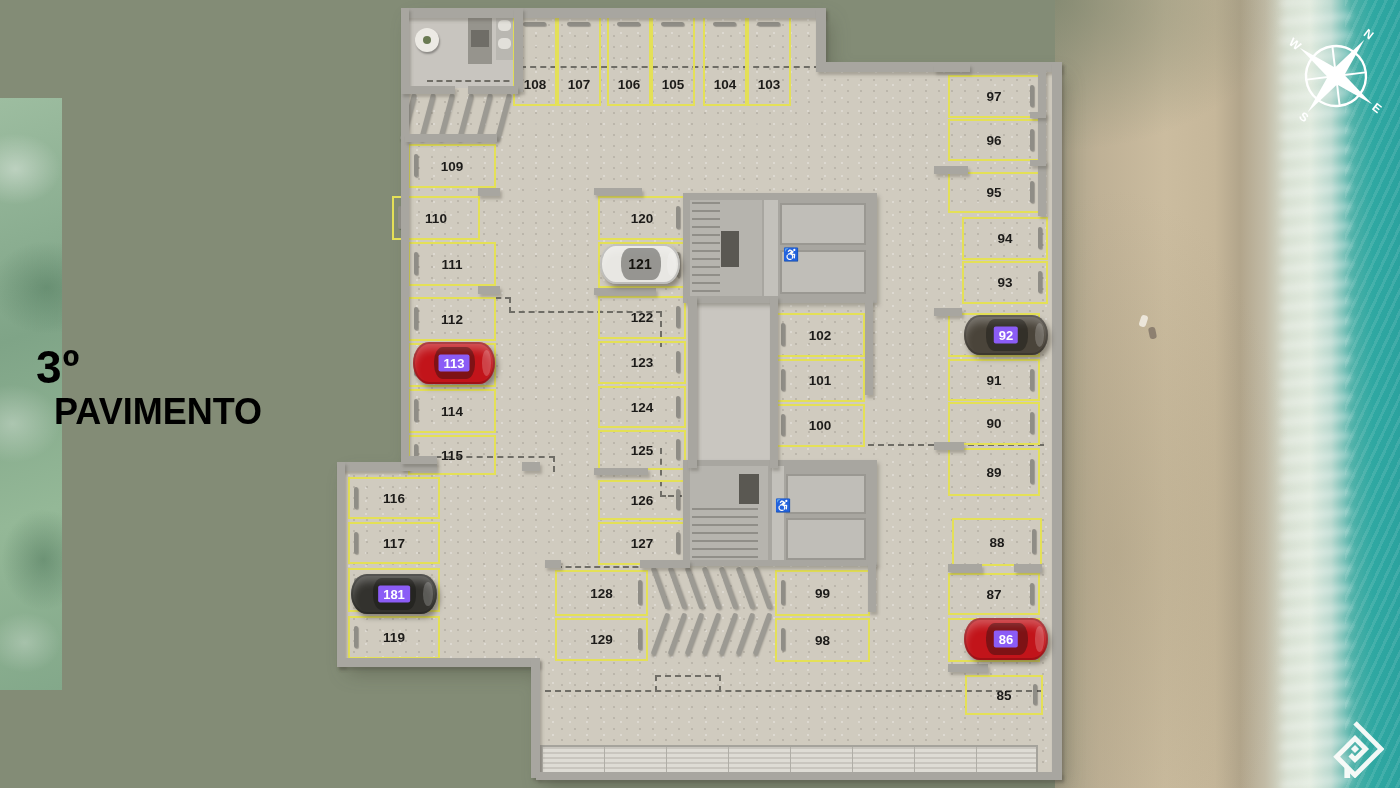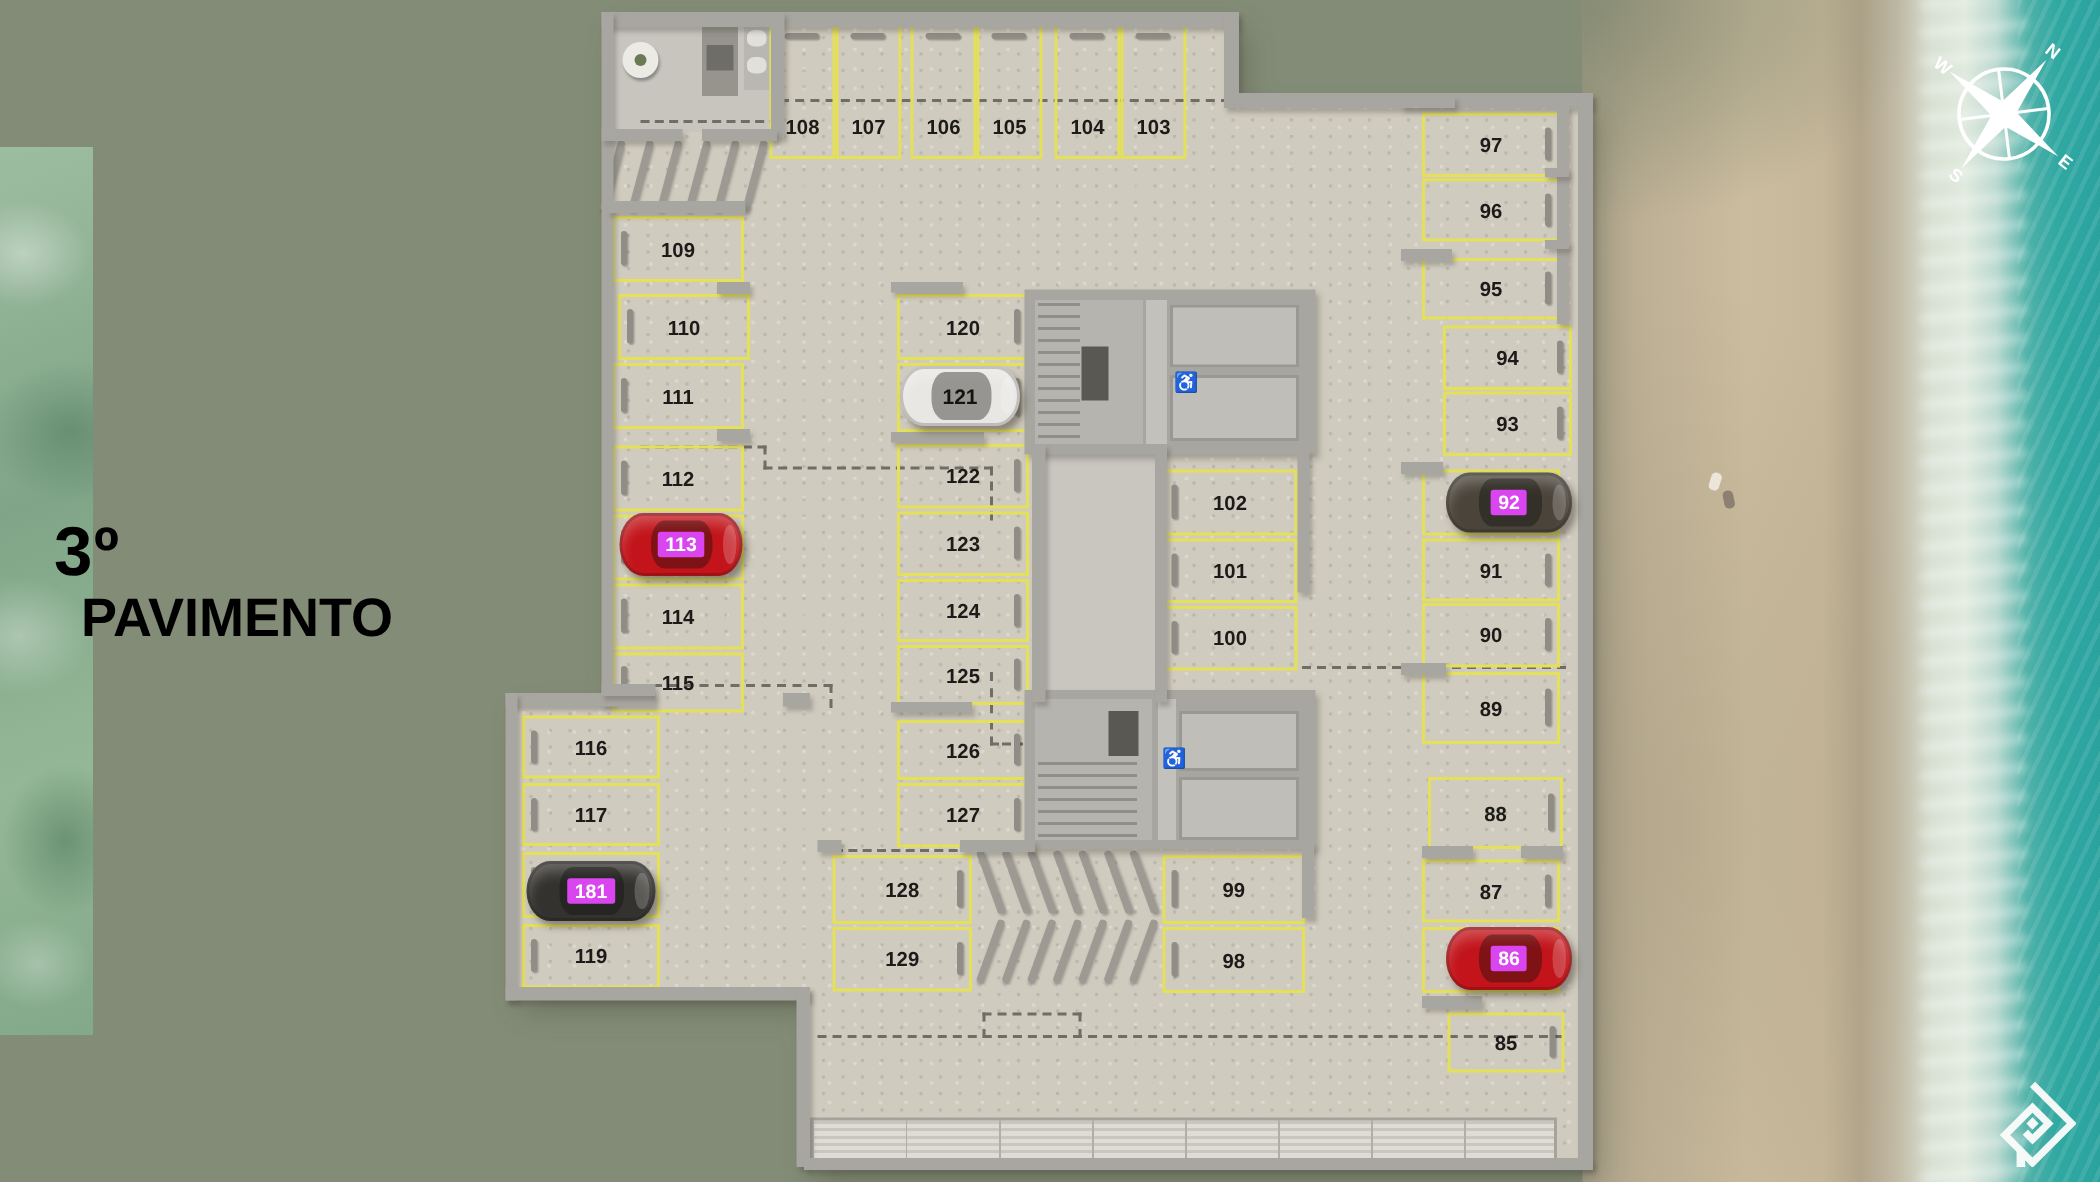--- a/index.html
+++ b/index.html
@@ -70,21 +70,21 @@
   .spot.bt .num{margin-top:46px;}
 
   .car{position:absolute;border-radius:16px/50%;z-index:6;
     box-shadow:3px 4px 5px rgba(70,64,52,.5), inset 0 0 0 2px rgba(0,0,0,.18), inset 0 7px 9px rgba(255,255,255,.28);}
   .car .glass{position:absolute;left:26%;top:11%;width:50%;height:78%;
     background:rgba(15,15,13,.38);border-radius:9px/45%;}
   .car::after{content:'';position:absolute;right:5%;top:20%;width:11%;height:60%;
     border-radius:50%;background:rgba(255,255,255,.20);}
   .plate{position:absolute;left:50%;top:50%;transform:translate(-50%,-50%);
     font-weight:bold;font-size:13px;padding:1px 5px;border-radius:2px;white-space:nowrap;z-index:2;}
-  .plate.dark{background:#d946ef;color:#ffffff;}
+  .plate.dark{background:#8b5cf6;color:#ffffff;}
   .plate.light{background:transparent;color:#15140f;font-size:14px;}
 
   .stall-divider{position:absolute;width:5px;background:#9c9a93;border-radius:2px;
     box-shadow:1px 2px 2px rgba(0,0,0,.25);z-index:3;}
 
   
   #room-topleft{position:absolute;left:405px;top:12px;width:110px;height:76px;background:#c8c5bf;z-index:3;}
   #round-table{position:absolute;left:10px;top:16px;width:24px;height:24px;border-radius:50%;
     background:#eceae4;box-shadow:1px 2px 2px rgba(0,0,0,.3);}
   #round-table i{position:absolute;left:8px;top:8px;width:8px;height:8px;border-radius:50%;background:#6a7a52;display:block;}
@@ -288,21 +288,21 @@
       </div>
       <div class="spot bt" style="left: 557px; top: 16px; width: 44px; height: 90px; border-color: rgb(228, 224, 87);">
         <span class="num">107</span>
       </div>
       <div class="spot bt" style="left: 513px; top: 16px; width: 44px; height: 90px; border-color: rgb(228, 224, 87);">
         <span class="num">108</span>
       </div>
       <div class="spot bl" style="left: 408px; top: 144px; width: 88px; height: 44px; border-color: rgb(228, 224, 87);">
         <span class="num">109</span>
       </div>
-      <div class="spot bl" style="left: 412px; top: 196px; width: 88px; height: 44px; border-color: rgb(228, 224, 87);">
+      <div class="spot bl" style="left: 392px; top: 196px; width: 88px; height: 44px; border-color: rgb(228, 224, 87);">
         <span class="num">110</span>
       </div>
       <div class="spot bl" style="left: 408px; top: 242px; width: 88px; height: 44px; border-color: rgb(228, 224, 87);">
         <span class="num">111</span>
       </div>
       <div class="spot bl" style="left: 408px; top: 297px; width: 88px; height: 44px; border-color: rgb(228, 224, 87);">
         <span class="num">112</span>
       </div>
       <div class="spot bl" style="left: 408px; top: 343px; width: 88px; height: 44px; border-color: rgb(228, 224, 87);"></div>
       <div class="spot bl" style="left: 408px; top: 389px; width: 88px; height: 44px; border-color: rgb(228, 224, 87);">

